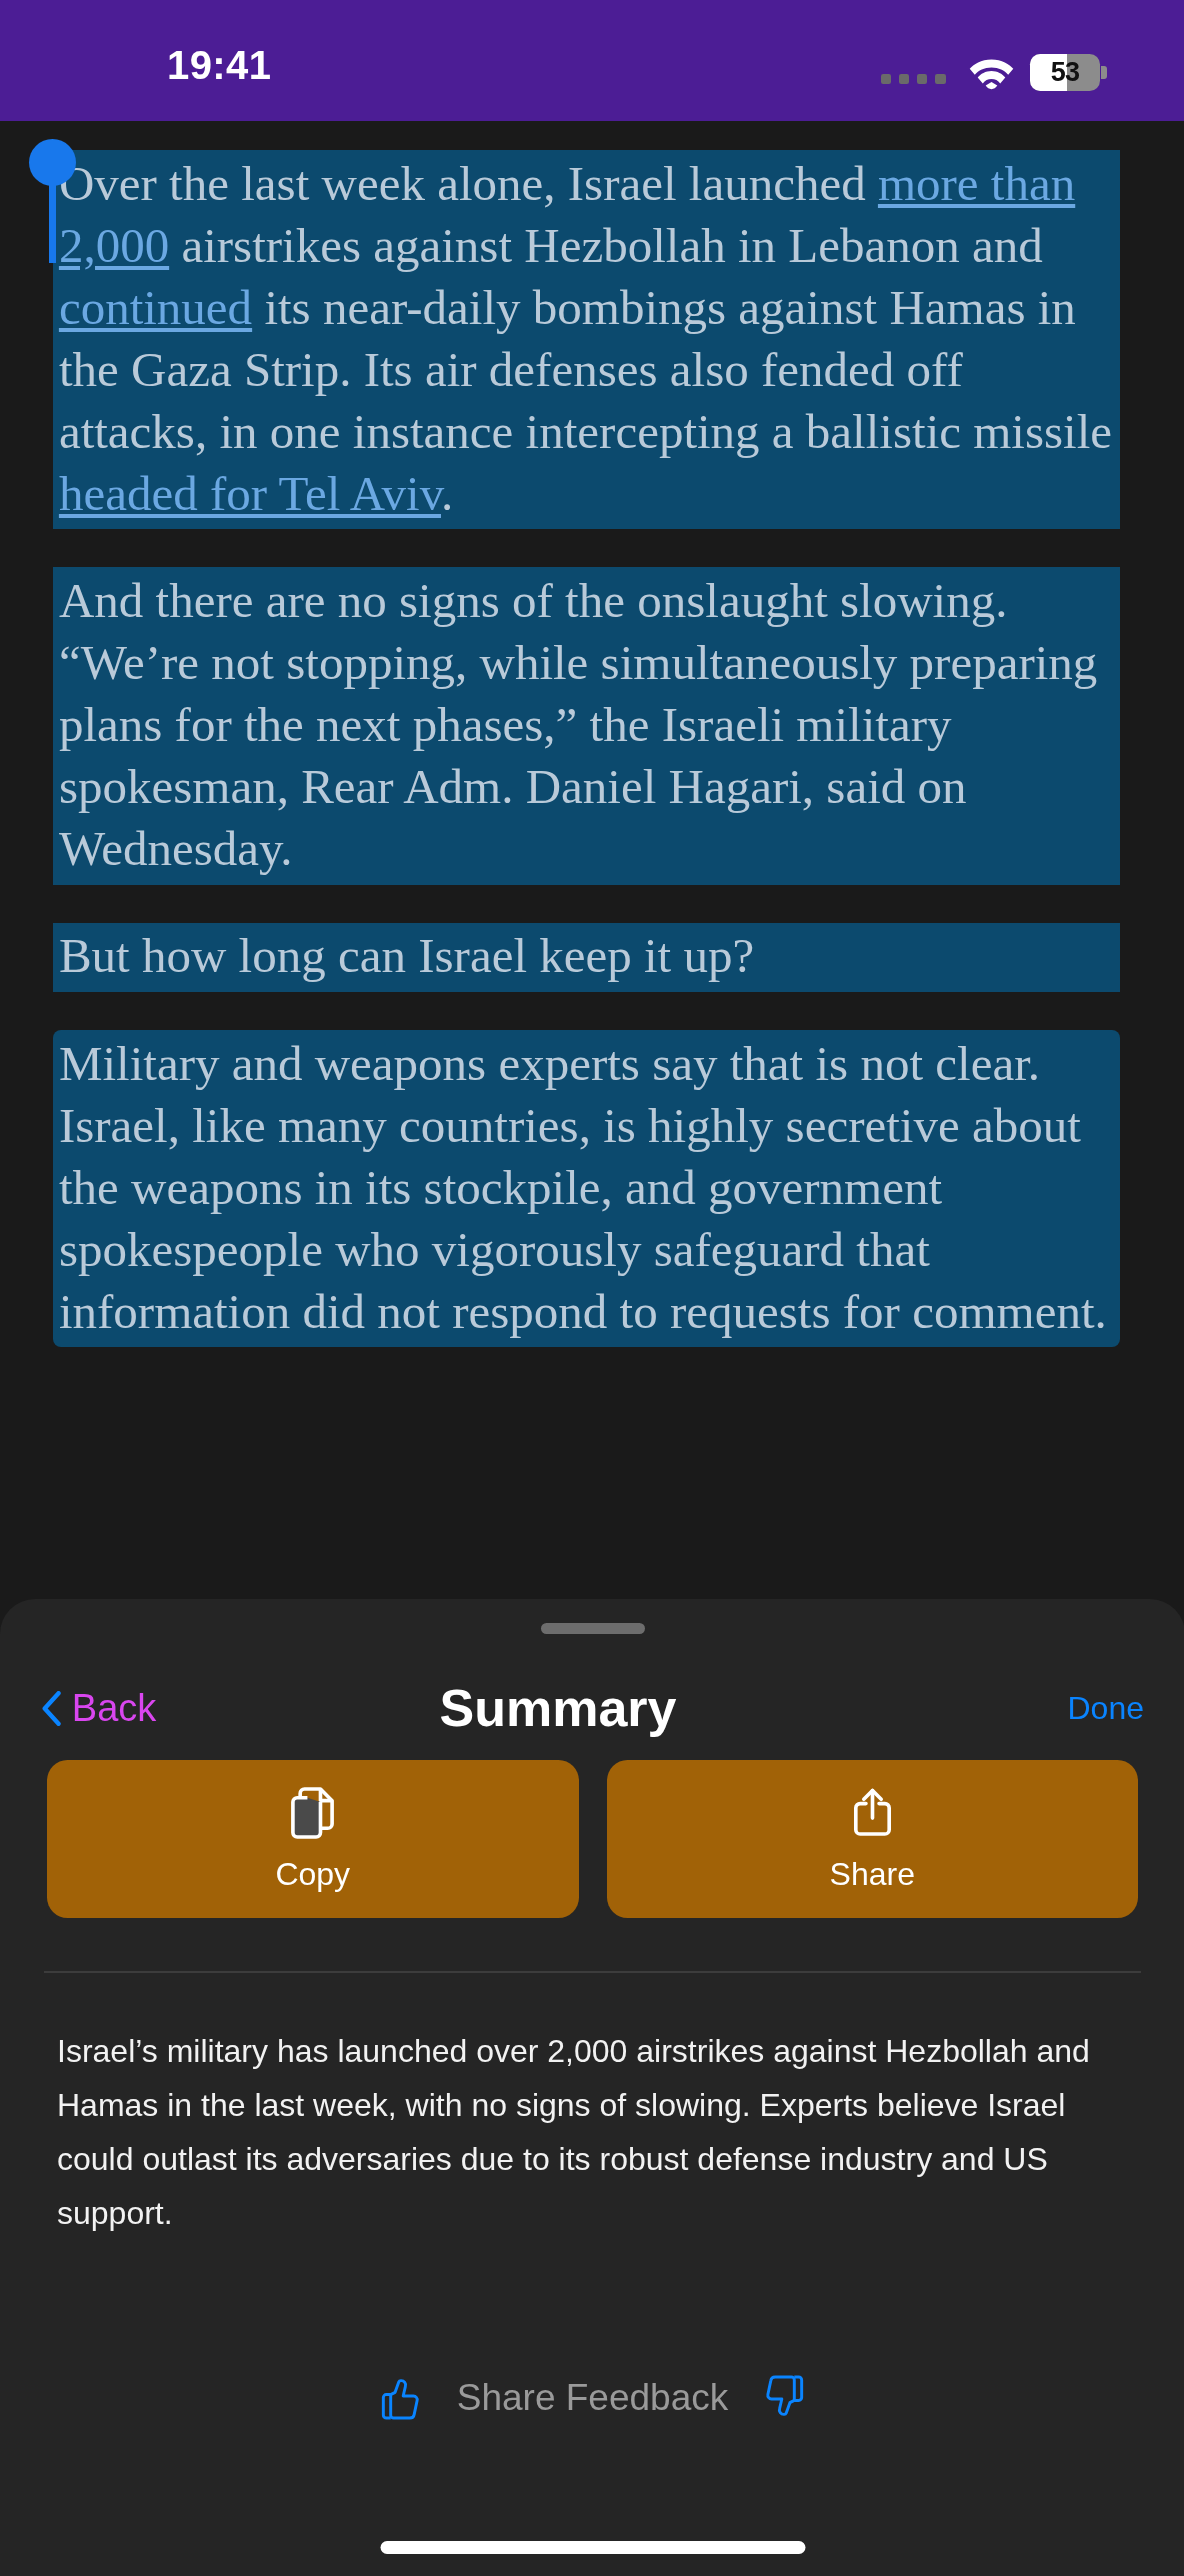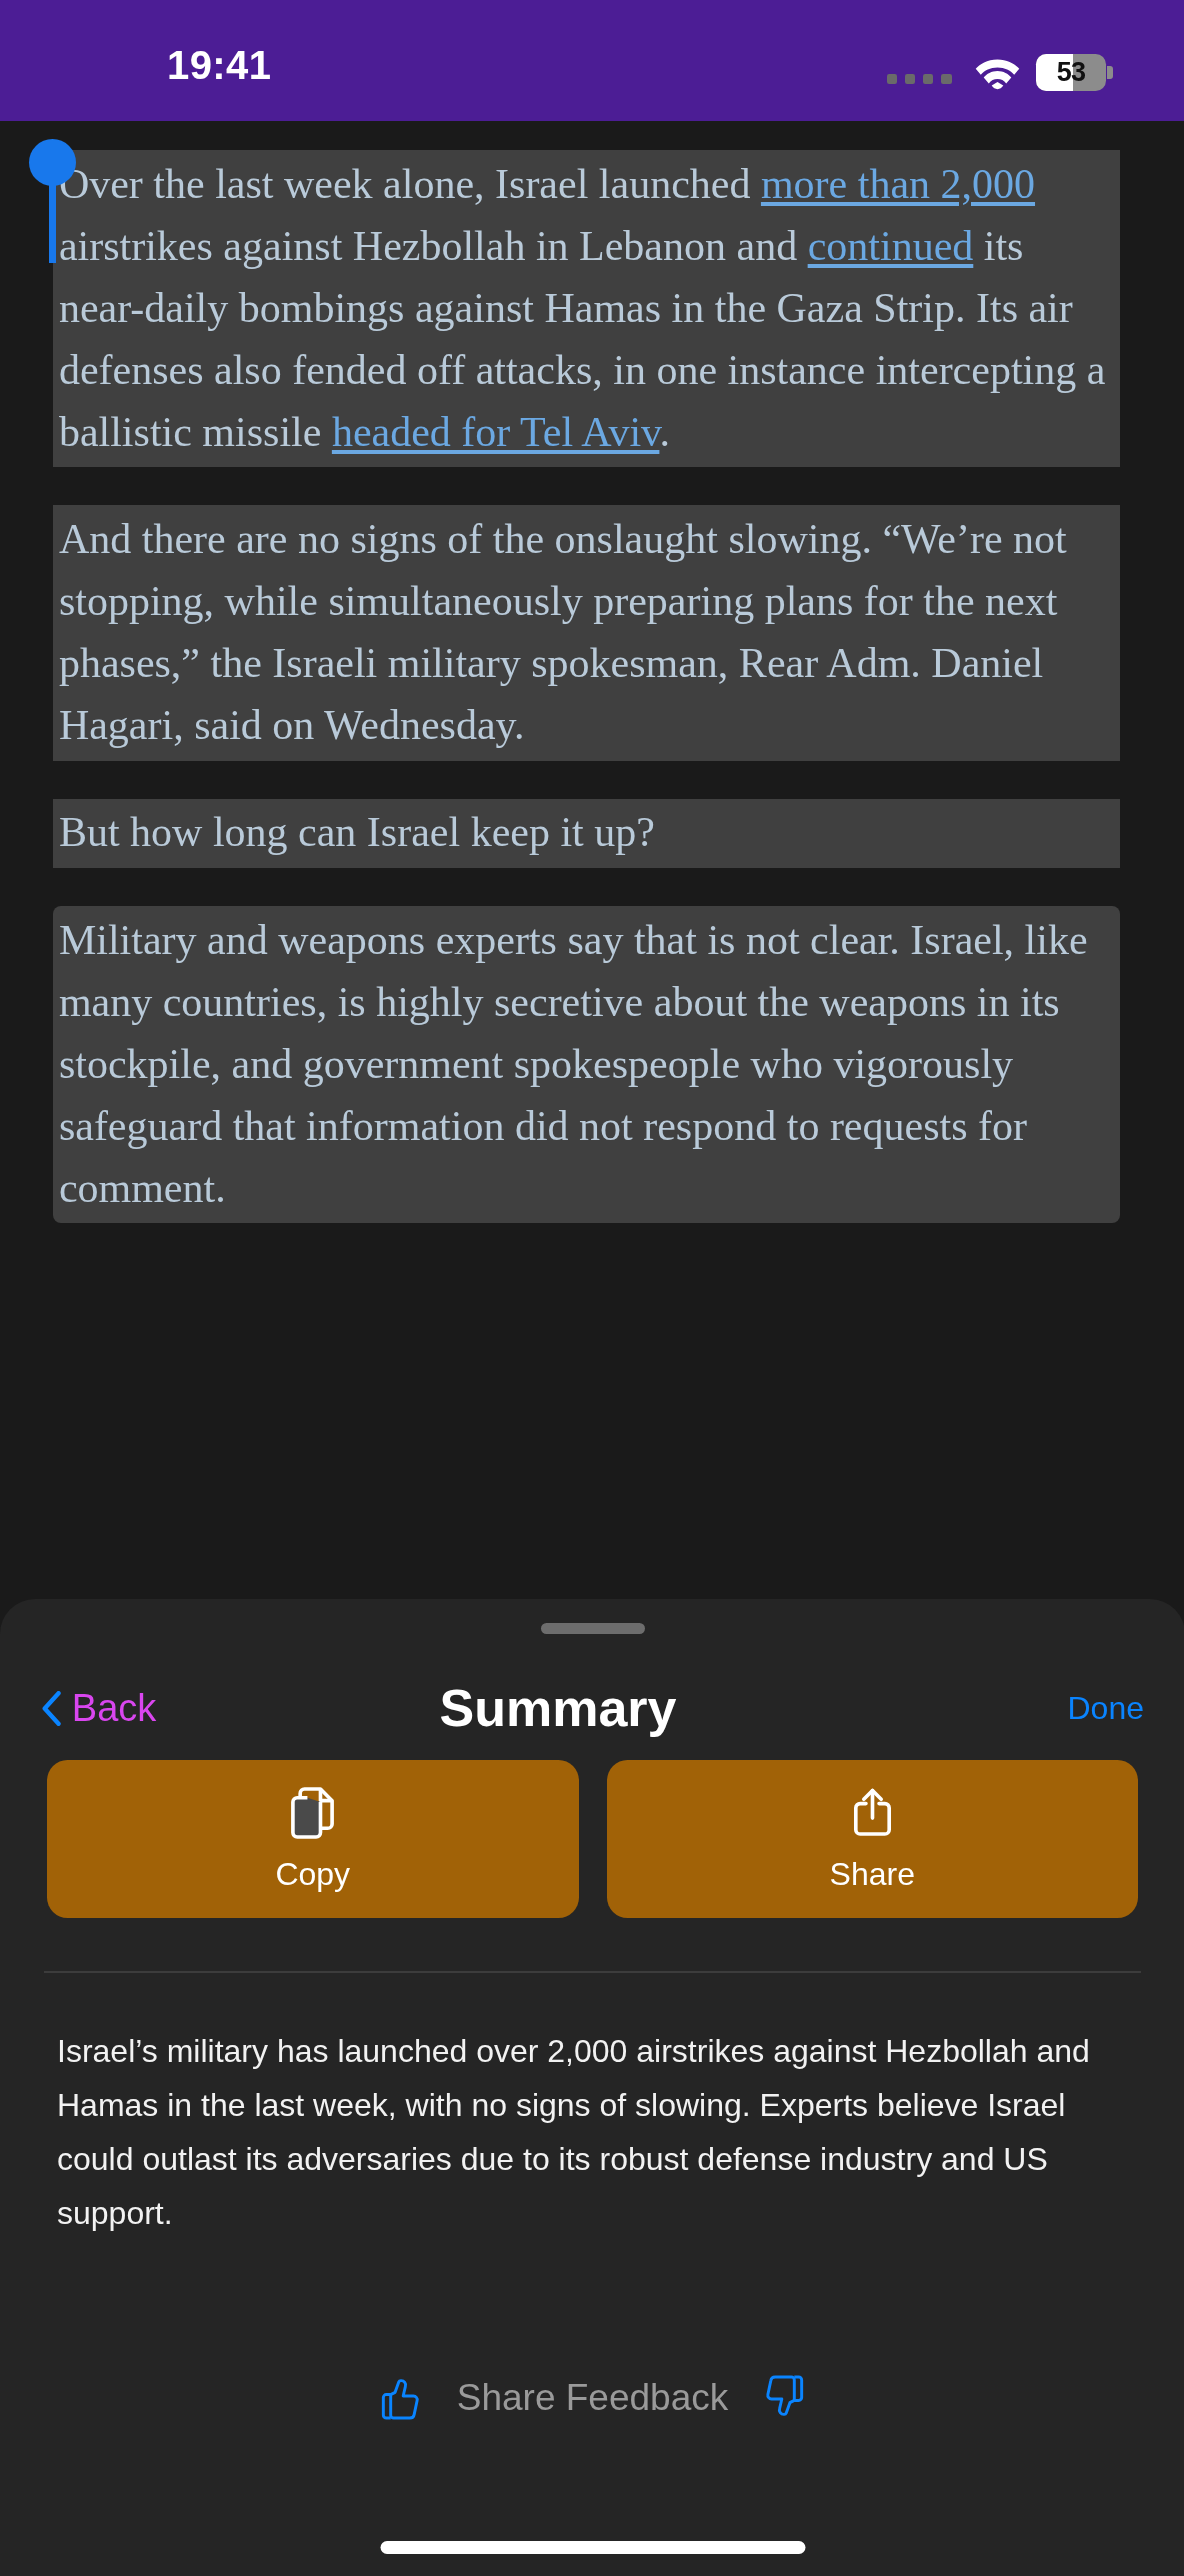--- a/index.html
+++ b/index.html
@@ -37,21 +37,21 @@
     left: 167px;
     top: 45px;
     color: #ffffff;
     font-size: 40px;
     font-weight: bold;
     letter-spacing: 0.4px;
     line-height: 1;
   }
   .status-right {
     position: absolute;
-    right: 79px;
+    right: 85px;
     top: 54px;
     display: flex;
     align-items: center;
     gap: 16px;
   }
   .signal-dots {
     display: flex;
     gap: 8px;
     align-items: center;
     margin-right: 7.3px;
@@ -114,24 +114,24 @@
   }
   .article-inner {
     position: absolute;
     left: 53px;
     top: 29px;
     width: 1075px;
   }
   .article p {
     margin: 0 8px 38px 0;
     font-family: "Liberation Serif", serif;
-    font-size: 42px;
+    font-size: 49px;
     line-height: 62px;
     color: #b9cad9;
-    background: #404040;
+    background: #0c4a6e;
     padding: 2.9px 5.9px 4.4px 5.9px;
   }
   .article p:last-child { margin-bottom: 0; border-radius: 8px; }
   .article a {
     color: #6ba8e2;
     text-decoration: underline;
     text-underline-offset: 4.4px;
   }
 
   

